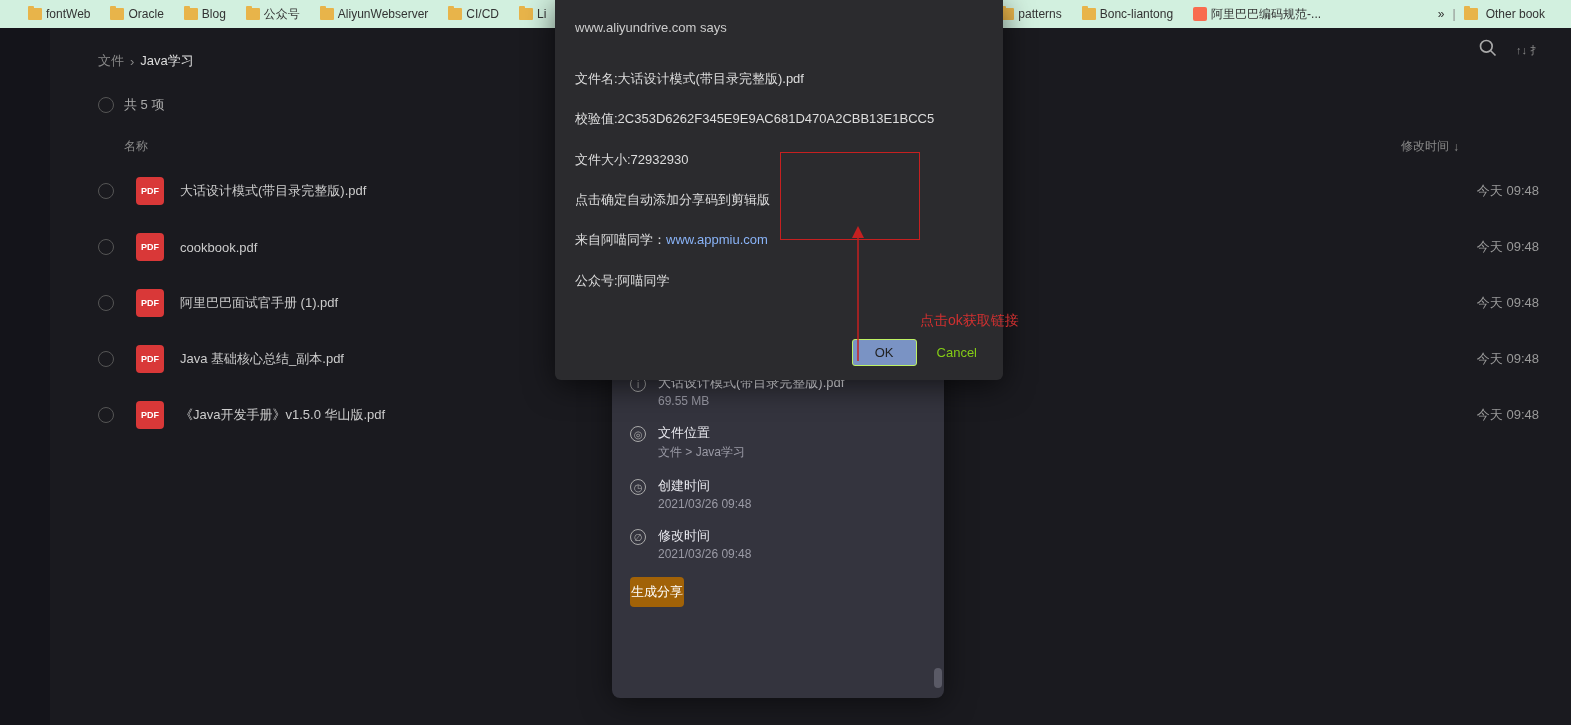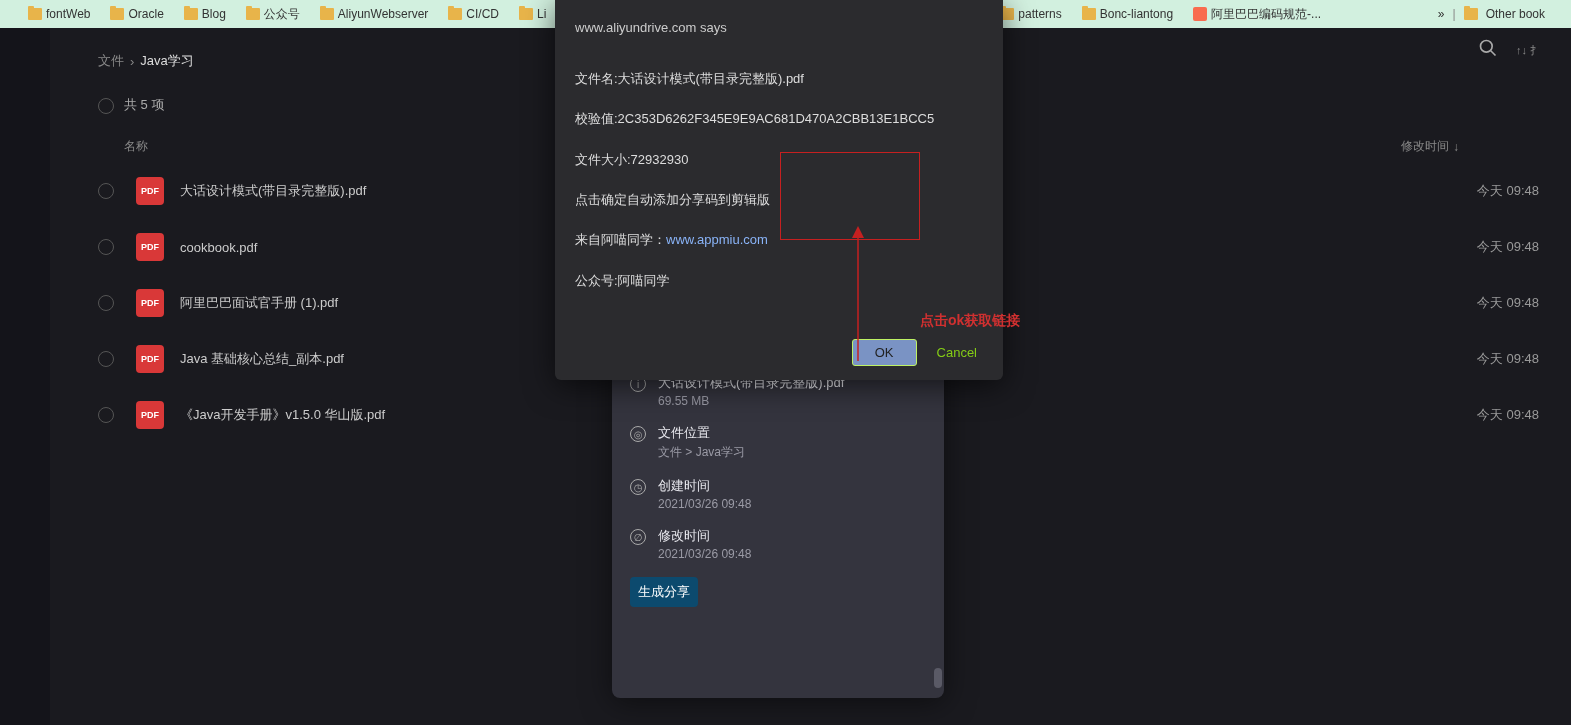--- a/index.html
+++ b/index.html
@@ -50,21 +50,21 @@
       background: #f96c4f;
       border-radius: 2px;
     }
     .bookmarks-more { margin-left: auto; display: flex; align-items: center; gap: 8px; padding: 0 6px; }
     .chevrons { font-size: 12px; color: #333; }
     .main-area { display: flex; width: 100%; height: calc(100% - 28px); position: relative; }
     .left-gutter { width: 50px; background: #14141a; }
     .content { flex: 1; padding: 24px 32px 0 48px; position: relative; }
     .breadcrumb { display: flex; gap: 6px; align-items: center; font-size: 13px; color: #888; }
     .breadcrumb .current { color: #ddd; font-weight: 500; }
-    .subheader { display: flex; align-items: flex-end; gap: 10px; margin-top: 26px; font-size: 13px; color: #aaa; }
+    .subheader { display: flex; align-items: center; gap: 10px; margin-top: 26px; font-size: 13px; color: #aaa; }
     .checkbox {
       width: 16px; height: 16px; border: 1.5px solid #555; border-radius: 50%;
     }
     .table-header {
       display: flex; align-items: center; padding: 14px 0 8px 0; font-size: 12px; color: #888;
       margin-top: 10px;
     }
     .col-name-hdr { margin-left: 26px; }
     .col-modtime-hdr { margin-left: auto; margin-right: 80px; display: flex; align-items: center; gap: 4px;}
     .file-row {
@@ -121,21 +121,21 @@
     .side-row { display: flex; gap: 12px; align-items: flex-start; margin-bottom: 16px; }
     .side-row .ic {
       width: 16px; height: 16px; flex-shrink: 0; margin-top: 2px;
       border: 1.5px solid #aaa; border-radius: 50%;
       display: flex; align-items: center; justify-content: center;
       font-size: 10px; color: #aaa;
     }
     .side-row .content-col .label { color: #e8e8ee; font-size: 13px; }
     .side-row .content-col .sub { color: #9a9aa5; font-size: 12px; margin-top: 2px; }
     .gen-btn {
-      background: #0c4a6e; color: #fff; padding: 6px 8px; border-radius: 4px;
+      background: #a16207; color: #fff; padding: 6px 1px; border-radius: 4px;
       font-size: 13px; display: inline-block; cursor: pointer;
     }
     
     .alert-modal {
       position: absolute; top: 0; left: 555px;
       width: 448px;
       background: #2b2b2e;
       border-radius: 0 0 6px 6px;
       padding: 20px 20px 14px 20px;
       color: #ddd;
@@ -161,21 +161,20 @@
       pointer-events: none;
       z-index: 200;
     }
     .anno-arrow {
       position: absolute; z-index: 150;
       pointer-events: none;
     }
     .anno-text {
       position: absolute; color: #d03030; font-size: 14px; z-index: 150;
       pointer-events: none;
-      font-weight: bold;
     }
   </style>
 </head>
 <body>
 
 <div class="bookmarks-bar">
   <div class="bookmark-item">
       <span class="folder-icon"></span>
       <span>fontWeb</span>
     </div>

